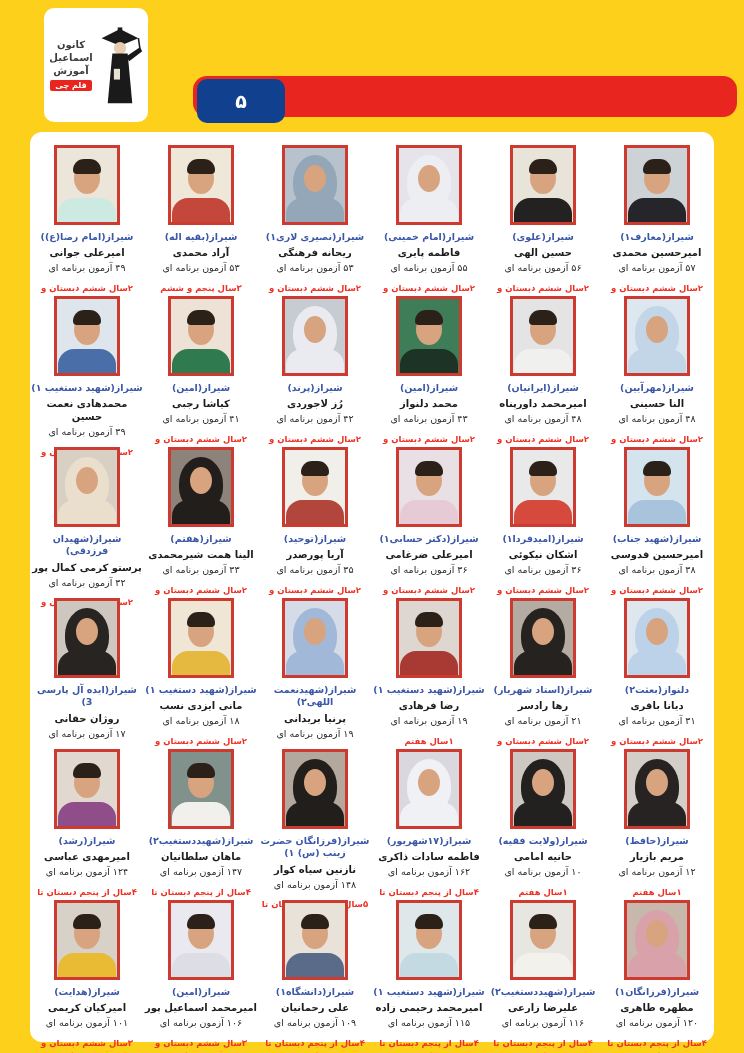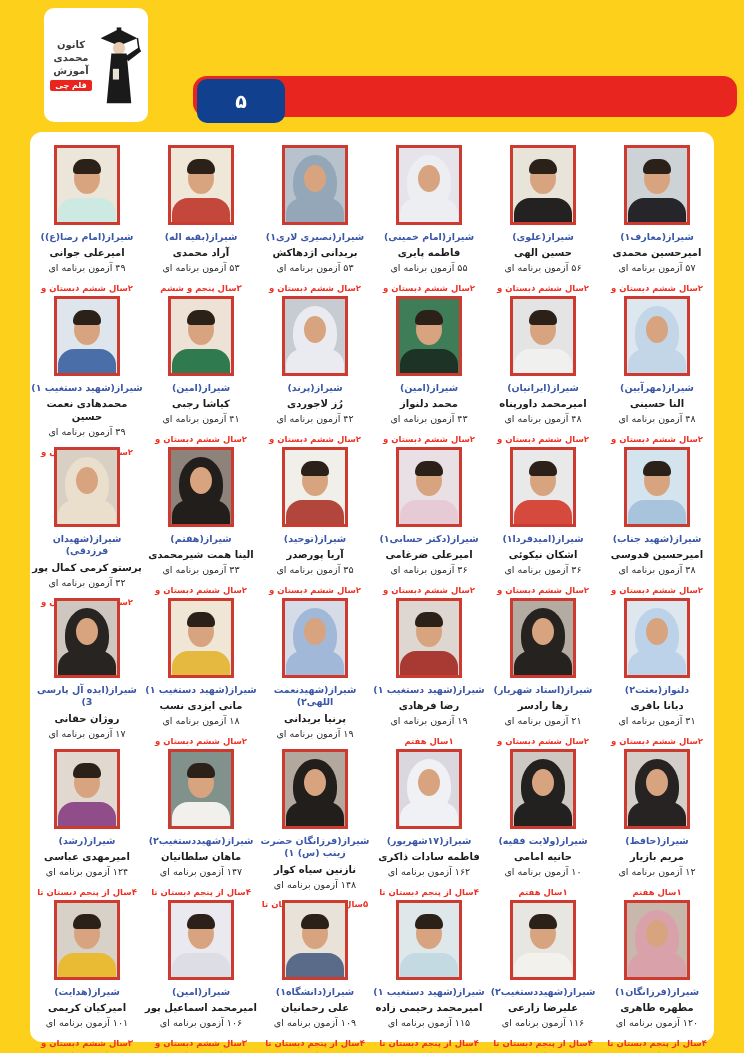--- a/index.html
+++ b/index.html
@@ -64,21 +64,21 @@
         <polygon points="6,20 30,8 54,20 30,30" fill="#1a1a1a"></polygon>
         <rect x="27" y="6" width="6" height="4" fill="#1a1a1a"></rect>
         <line x1="54" y1="20" x2="56" y2="34" stroke="#1a1a1a" stroke-width="2"></line>
         <circle cx="30" cy="33" r="8" fill="#e8cdb2"></circle>
         <path d="M20,40 L40,40 L46,105 L14,105 Z" fill="#1a1a1a"></path>
         <polygon points="38,44 56,32 59,37 42,50" fill="#1a1a1a"></polygon>
         <rect x="22" y="60" width="8" height="14" fill="#e8e2d4"></rect>
       </svg>
       <div class="logo-text">
         <span class="logo-line">کانون</span>
-        <span class="logo-line">محمدی</span>
+        <span class="logo-line">اسماعیل</span>
         <span class="logo-line">آموزش</span>
         <span class="logo-badge">قلم چی</span>
       </div>
     </div>
 
 
     <div class="banner">
       <span class="page-num">۵</span>
     </div>
 
@@ -122,21 +122,21 @@
     <div class="years">۲سال ششم دبستان و هفتم</div>
   </div>
 
   <div class="card">
     <div class="photo girl" style="background: rgb(183, 194, 205);">
       <div class="ph-hair" style="background: rgb(147, 167, 184);"></div>
       <div class="ph-head"></div>
       <div class="ph-body" style="background: rgb(147, 167, 184);"></div>
     </div>
     <div class="school">شیراز(نصیری لاری۱)</div>
-    <div class="sname">بریدانی اژدهاکش</div>
+    <div class="sname">ریحانه فرهنگی</div>
     <div class="tests">۵۳ آزمون برنامه ای</div>
     <div class="years">۲سال ششم دبستان و هفتم</div>
   </div>
 
   <div class="card">
     <div class="photo boy" style="background: rgb(239, 231, 216);">
       <div class="ph-hair"></div>
       <div class="ph-head"></div>
       <div class="ph-body" style="background: rgb(196, 71, 60);"></div>
     </div>

